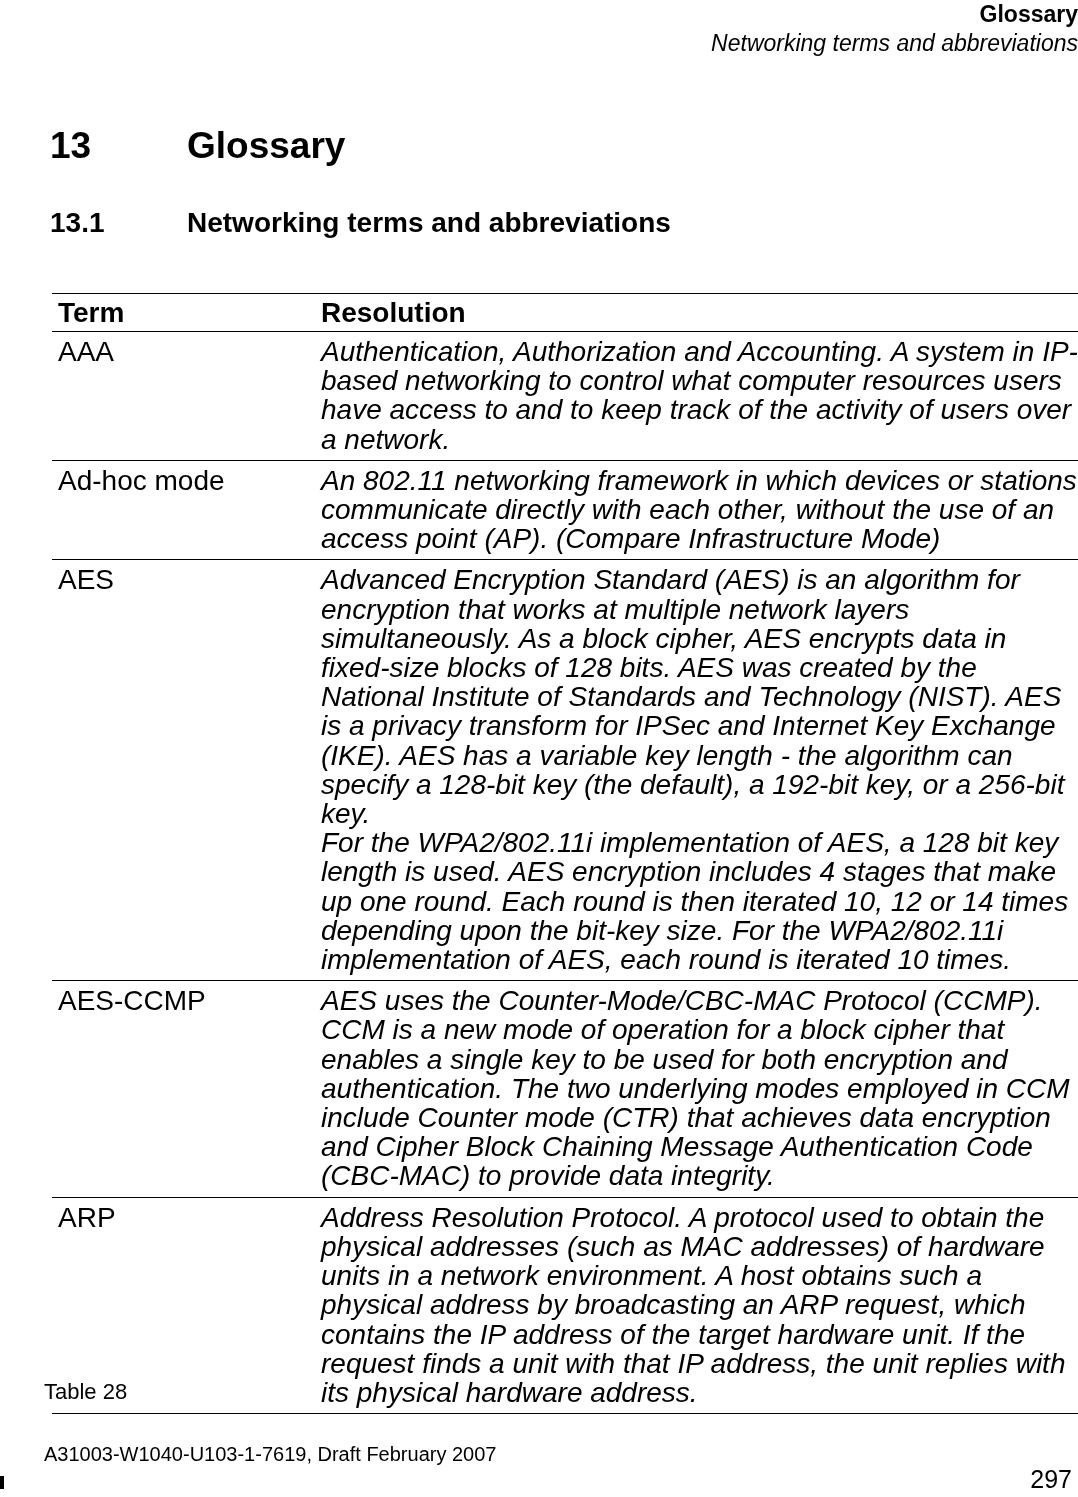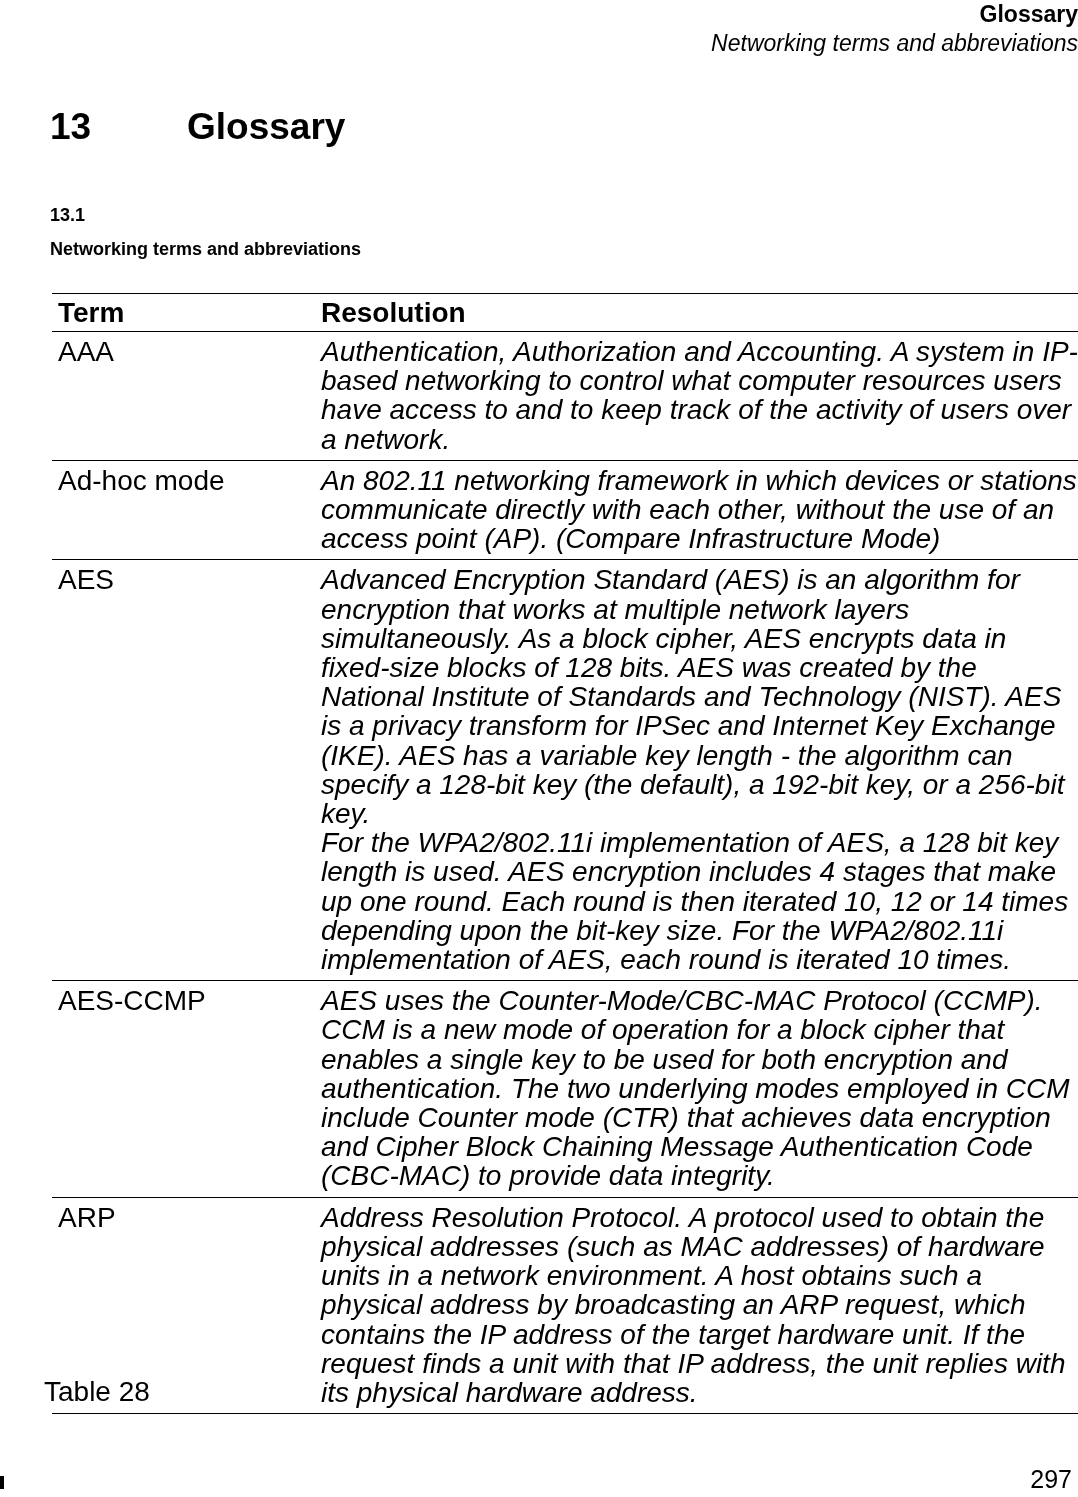--- a/index.html
+++ b/index.html
@@ -28,36 +28,35 @@
       margin-top: 0px;
     }
     .rh-section {
       font-size: 23px;
       font-style: italic;
       line-height: 30px;
     }
     .chapter-title {
       position: absolute;
       left: 50px;
-      top: 105px;
+      top: 124px;
       font-size: 37px;
       font-weight: bold;
       line-height: 44px;
       display: flex;
     }
     .chapter-title .num { width: 137px; }
     .section-title {
       position: absolute;
       left: 50px;
-      top: 198px;
-      font-size: 18px;
+      top: 206px;
+      font-size: 28px;
       font-weight: bold;
       line-height: 34px;
       display: flex;
-      flex-direction: column;
     }
     .section-title .num { width: 137px; }
 
     .glossary-table {
       position: absolute;
       left: 52px;
       top: 293px;
       width: 1034px;
       border-collapse: collapse;
       font-size: 28px;
@@ -77,21 +76,21 @@
       border-bottom: 1.5px solid #000;
     }
     .glossary-table .col-term { width: 257px; }
     .glossary-table .col-expl { padding-right: 4px; font-style: italic; }
     .expl-para { display: block; }
 
     .table-caption {
       position: absolute;
       left: 44px;
       top: 1378px;
-      font-size: 28px;
+      font-size: 22px;
       line-height: 28px;
     }
 
     .footer-mark {
       position: absolute;
       left: 0;
       top: 1476px;
       width: 4px;
       height: 13px;
       background: #000;
@@ -169,14 +168,15 @@
         <span class="expl-para">Address Resolution Protocol. A protocol used to obtain the physical addresses (such as MAC addresses) of hardware units in a network environment. A host obtains such a physical address by broadcasting an ARP request, which contains the IP address of the target hardware unit. If the request finds a unit with that IP address, the unit replies with its physical hardware address.</span>
       </td>
     </tr>
   </tbody>
 </table>
 
 <div class="table-caption">Table 28</div>
 
 <div class="footer-mark"></div>
 <div class="footer">
+  <div>A31003-W1040-U103-1-7619, Draft February 2007</div>
 </div>
 <div class="page-number">297</div>
 
 </body></html>

